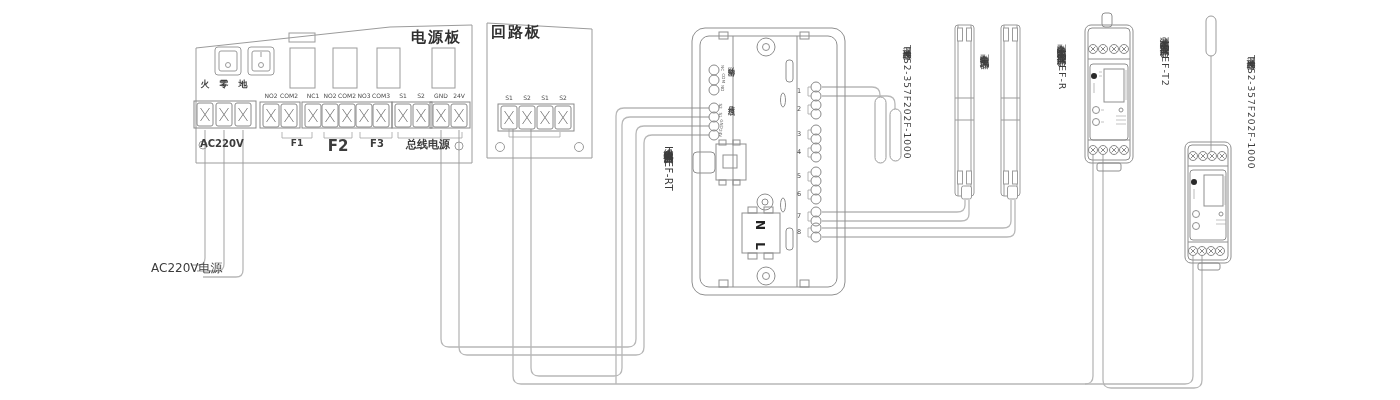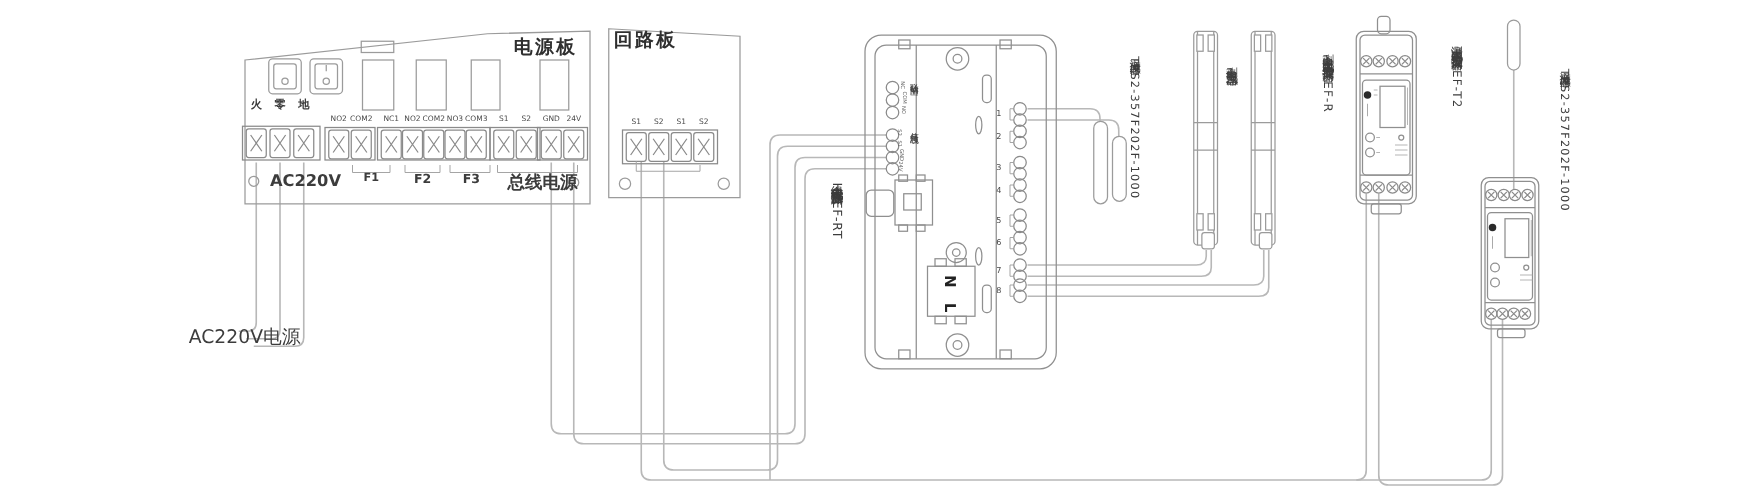--- a/index.html
+++ b/index.html
@@ -272,32 +272,32 @@
 <div class="lbl c t6" style="left:313px;top:93px">NC1</div>
 <div class="lbl c t6" style="left:330px;top:93px">NO2</div>
 <div class="lbl c t6" style="left:347px;top:93px">COM2</div>
 <div class="lbl c t6" style="left:364px;top:93px">NO3</div>
 <div class="lbl c t6" style="left:381px;top:93px">COM3</div>
 <div class="lbl c t6" style="left:403px;top:93px">S1</div>
 <div class="lbl c t6" style="left:421px;top:93px">S2</div>
 <div class="lbl c t6" style="left:441px;top:93px">GND</div>
 <div class="lbl c t6" style="left:459px;top:93px">24V</div>
 
-<div class="lbl bold" style="left:216px;top:139px;font-size:13px">AC220V</div>
+<div class="lbl bold" style="left:200px;top:139px;font-size:10px">AC220V</div>
 <div class="lbl c bold" style="left:297px;top:139px;font-size:9px">F1</div>
-<div class="lbl c bold" style="left:338px;top:139px;font-size:10px">F2</div>
+<div class="lbl c bold" style="left:338px;top:139px;font-size:15px">F2</div>
 <div class="lbl c bold" style="left:377px;top:139px;font-size:10px">F3</div>
-<div class="lbl bold" style="left:406px;top:139px;font-size:14px">总线电源</div>
+<div class="lbl bold" style="left:406px;top:139px;font-size:11px">总线电源</div>
 
 <div class="lbl c t6" style="left:509px;top:95px">S1</div>
 <div class="lbl c t6" style="left:527px;top:95px">S2</div>
 <div class="lbl c t6" style="left:545px;top:95px">S1</div>
 <div class="lbl c t6" style="left:563px;top:95px">S2</div>
 
-<div class="lbl" style="left:151px;top:262px;font-size:15px">AC220V电源</div>
+<div class="lbl" style="left:151px;top:262px;font-size:12px">AC220V电源</div>
 
 <div class="lbl v" style="left:663px;top:140px;font-size:10px;letter-spacing:0.5px">组合式电气火灾监控探测器HYEF-RT</div>
 <div class="lbl v" style="left:727px;top:61px;font-size:7px">联动输出</div>
 <div class="lbl v" style="left:727px;top:100px;font-size:7px">信号总线</div>
 
 <div class="lbl r90 micro" style="left:719px;top:66px">NC</div>
 <div class="lbl r90 micro" style="left:718px;top:76px">COM</div>
 <div class="lbl r90 micro" style="left:719px;top:86px">NO</div>
 <div class="lbl r90 micro" style="left:717px;top:104px">S2</div>
 <div class="lbl r90 micro" style="left:717px;top:113px">S1</div>

